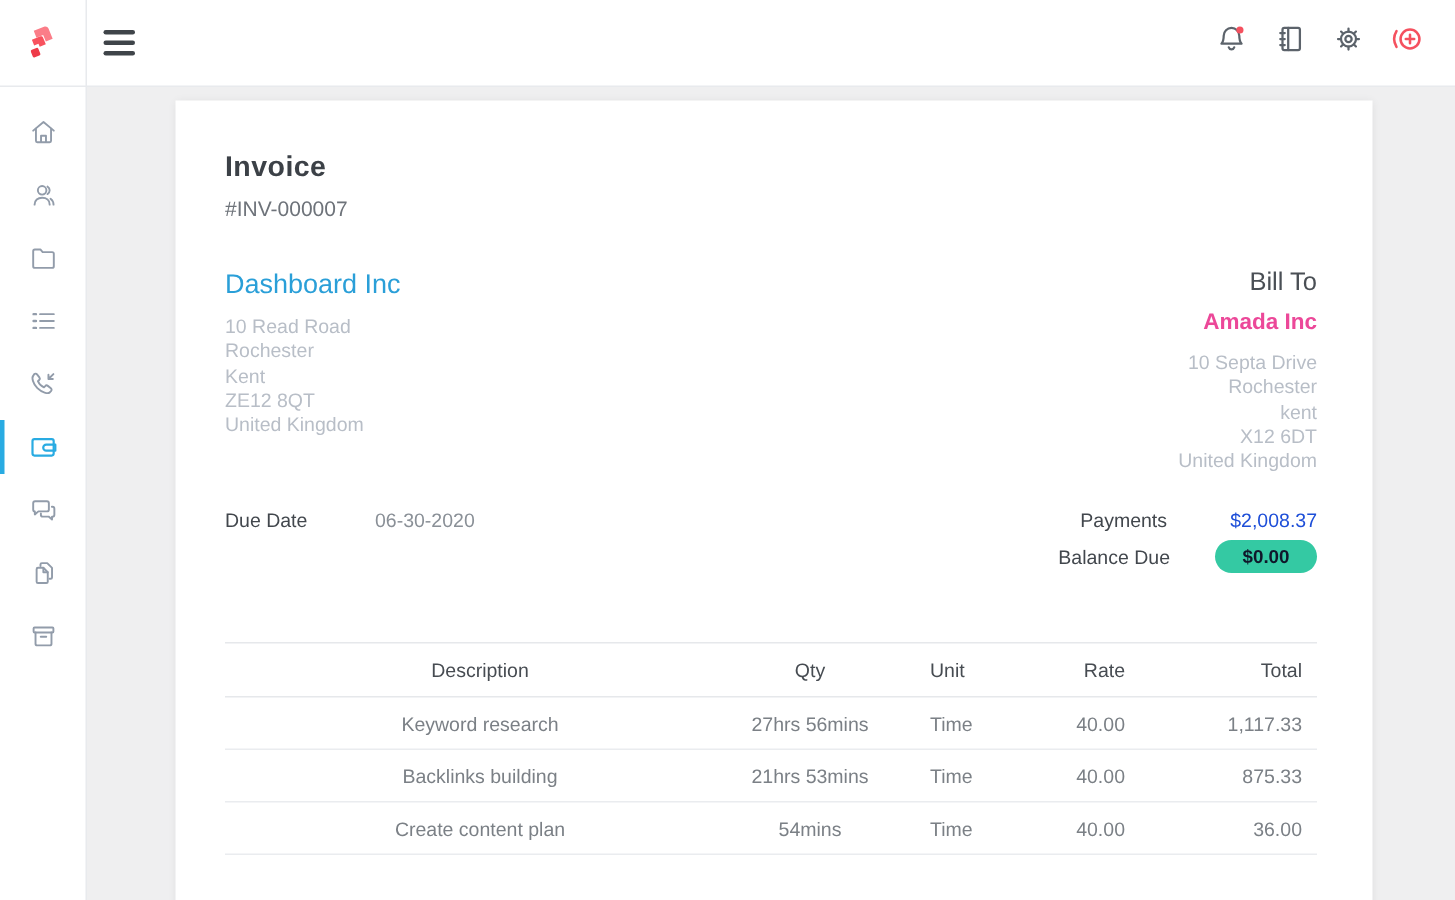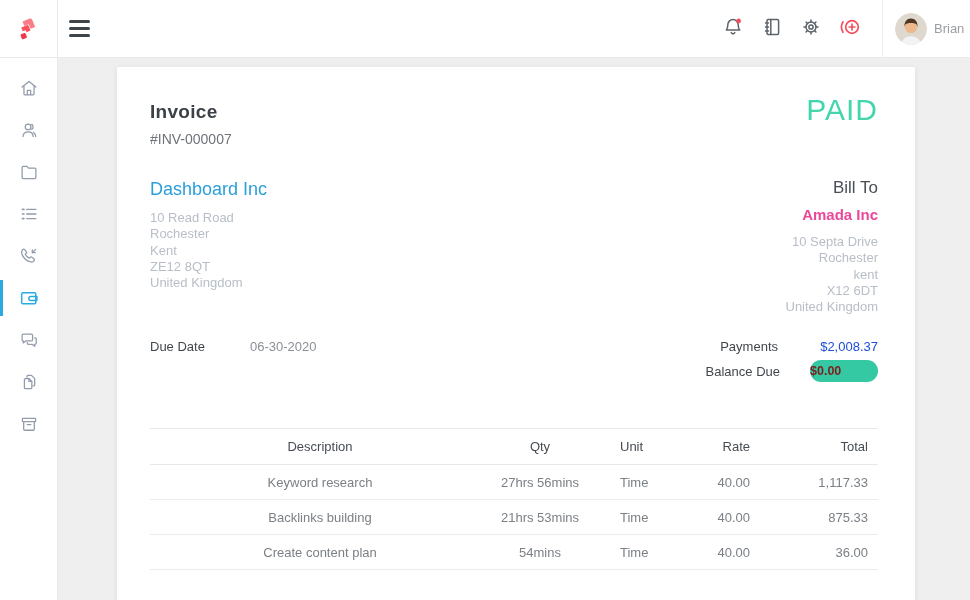--- a/index.html
+++ b/index.html
@@ -54,22 +54,22 @@
   .bill-name { margin-top:6px; font-size:15px; font-weight:bold; color:#ec4899; line-height:20px; }
 
   .meta { margin-top:22px; display:flex; justify-content:space-between; }
   .meta-row { display:flex; align-items:center; height:18px; margin-bottom:7px; }
   .meta-label { font-size:13px; color:#42474d; }
   .meta-left .meta-label { width:100px; }
   .meta-left .meta-value { font-size:13px; color:#8a9097; }
   .meta-right .meta-row { justify-content:flex-end; }
   .meta-right .meta-label { margin-right:30px; }
   .payments-value { font-size:13px; color:#1d4ed8; min-width:70px; text-align:right; }
-  .badge { background:#34c9a3; color:#7f1d1d; font-size:12.5px; font-weight:bold;
-           border-radius:12px; padding:4px 0; width:68px; }
+  .badge { background:#34c9a3; color:#0f172a; font-size:12.5px; font-weight:bold;
+           border-radius:12px; padding:4px 0; width:68px; text-align:center; }
 
   table.items { margin-top:41px; width:728px; border-collapse:collapse; }
   table.items th { font-size:13px; font-weight:normal; color:#474c52;
                    border-top:1px solid #e6e8eb; border-bottom:1px solid #e6e8eb;
                    height:36px; }
   table.items td { font-size:13px; color:#7b8086; height:35px;
                    border-bottom:1px solid #eaecef; }
   .col-desc  { text-align:center;  padding-left:10px; }
   .col-qty   { text-align:center; }
   .col-unit  { text-align:left; padding-left:20px; }
@@ -132,38 +132,20 @@
       <span>
         <svg width="26" height="24" viewBox="0 0 26 24" fill="none" stroke="#f5515f" stroke-width="1.7" stroke-linecap="round">
           <circle cx="15" cy="12" r="6.3"></circle>
           <path d="M15 9.2 v5.6 M12.2 12 h5.6"></path>
           <path d="M6 6.8 a10 10 0 0 0 0 10.4"></path>
         </svg>
       </span>
     </div>
   </div>
 
-  <div class="user-cell">
-    <div class="avatar">
-      <svg width="32" height="32" viewBox="0 0 32 32">
-        <defs>
-            <clipPath id="avclip">
-              <circle cx="16" cy="16" r="16"></circle>
-            </clipPath>
-          </defs>
-        <g clip-path="url(#avclip)">
-          <rect width="32" height="32" fill="#ded8cf"></rect>
-          <path d="M6 33 c0-6.2 4.6-9.8 10-9.8 s10 3.6 10 9.8 Z" fill="#f2f3f4"></path>
-          <circle cx="16" cy="13.8" r="6.3" fill="#edb88c"></circle>
-          <path d="M9.5 12.6 c0-4.2 2.7-7 6.5-7 s6.5 2.8 6.5 7 c0 .5-.05.9-.15 1.2 -.45-3-2.1-3.7-6.35-3.7 s-5.9.7-6.35 3.7 c-.1-.3-.15-.7-.15-1.2 Z" fill="#4e3725"></path>
-        </g>
-      </svg>
-    </div>
-    <span class="user-name">Brian</span>
-  </div>
 </div>
 
 <div class="sidebar">
 
   <div class="side-item">
     <span>
       <svg width="22" height="22" viewBox="0 0 24 24" fill="none" stroke="currentColor" stroke-width="1.4" stroke-linecap="round" stroke-linejoin="round">
         <path d="M4.5 11 L12 4.8 L19.5 11"></path>
         <path d="M6.5 9.6 V18.4 a1 1 0 0 0 1 1 h9 a1 1 0 0 0 1 -1 V9.6"></path>
         <path d="M10.2 19.2 v-4.5 h3.6 v4.5"></path>
@@ -244,21 +226,20 @@
       </svg>
     </span>
   </div>
 </div>
 
 <div class="main">
   <div class="card">
 
     <div class="inv-title">Invoice</div>
     <div class="inv-number">#INV-000007</div>
-    <div class="paid-stamp">PAID</div>
 
     <div class="parties">
       <div class="company">
         <div class="company-name">Dashboard Inc</div>
         <div class="addr">
           <div>10 Read Road</div>
           <div>Rochester</div>
           <div>Kent</div>
           <div>ZE12 8QT</div>
           <div>United Kingdom</div>

